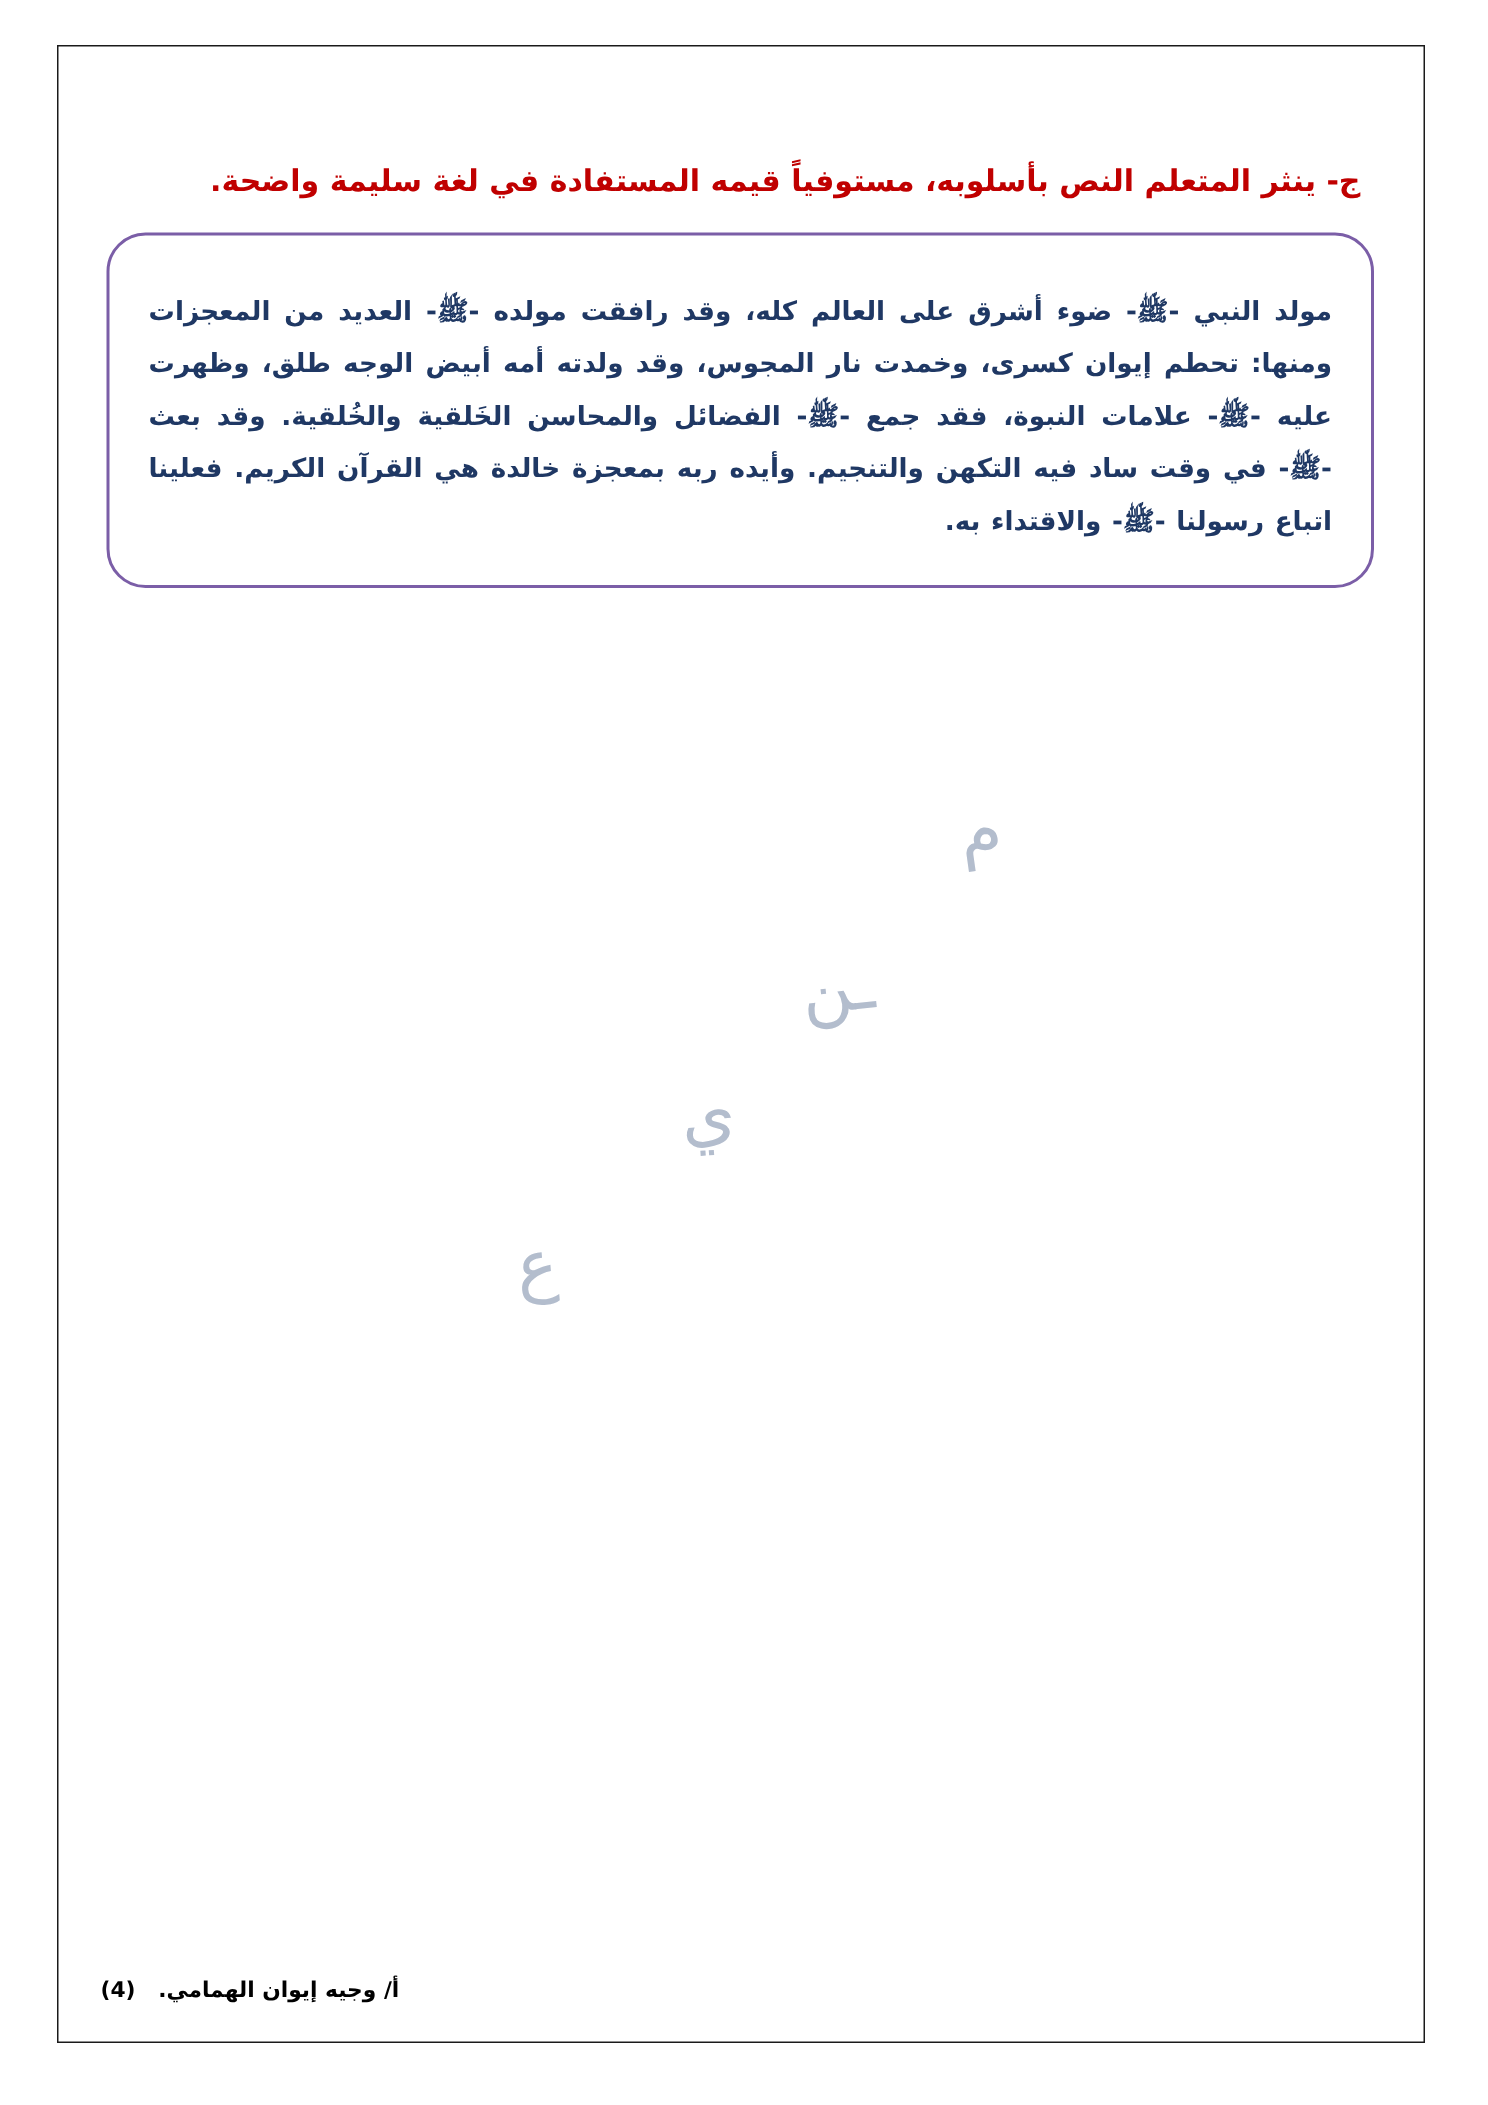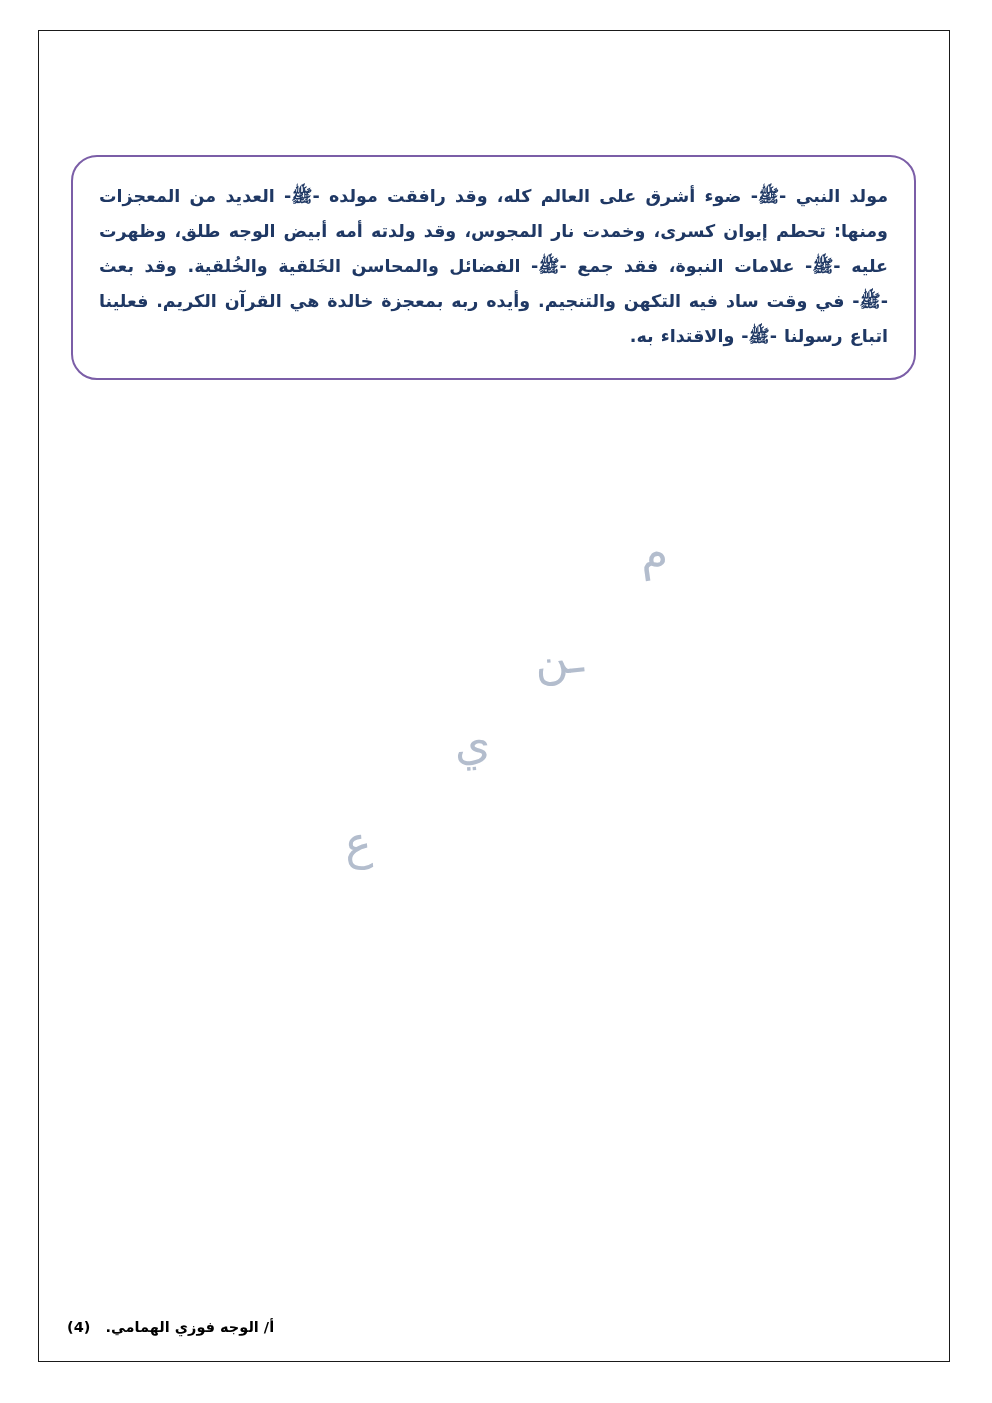--- a/index.html
+++ b/index.html
@@ -54,21 +54,21 @@
 
   
   .answer-box {
     position: absolute;
     right: 33px;
     top: 124px;
     width: 845px;
     box-sizing: border-box;
     border: 2px solid #7b5ea7;
     border-radius: 26px;
-    padding: 22px 26px 24px 26px;
+    padding: 34px 26px 24px 26px;
     background: #ffffff;
   }
 
   .answer-text {
     direction: rtl;
     text-align: justify;
     text-align-last: right;
     color: #1f3864;
     font-weight: bold;
     font-size: 17.5px;
@@ -104,29 +104,30 @@
     white-space: nowrap;
   }
   .footer .page-no { margin-right: 10px; }
 </style>
 </head>
 <body>
 
 <div class="page-sheet">
   <div class="page-inner">
 
+    <div class="heading">ج- ينثر المتعلم النص بأسلوبه، مستوفياً قيمه المستفادة في لغة سليمة واضحة.</div>
 
     <div class="answer-box">
       <div class="answer-text">مولد النبي -ﷺ- ضوء أشرق على العالم كله، وقد رافقت مولده -ﷺ- العديد من المعجزات ومنها: تحطم إيوان كسرى، وخمدت نار المجوس، وقد ولدته أمه أبيض الوجه طلق، وظهرت عليه -ﷺ- علامات النبوة، فقد جمع -ﷺ- الفضائل والمحاسن الخَلقية والخُلقية. وقد بعث -ﷺ- في وقت ساد فيه التكهن والتنجيم. وأيده ربه بمعجزة خالدة هي القرآن الكريم. فعلينا اتباع رسولنا -ﷺ- والاقتداء به.</div>
     </div>
 
     <span class="glyph glyph-1">م</span>
     <span class="glyph glyph-2">ـن</span>
     <span class="glyph glyph-3">ي</span>
     <span class="glyph glyph-4">ع</span>
 
     <div class="footer">
-      <span>أ/ الوجه فوزي الهمامي.</span>
+      <span>أ/ وجيه إيوان الهمامي.</span>
       <span class="page-no">(4)</span>
     </div>
 
   </div>
 </div>
 
 </body></html>

